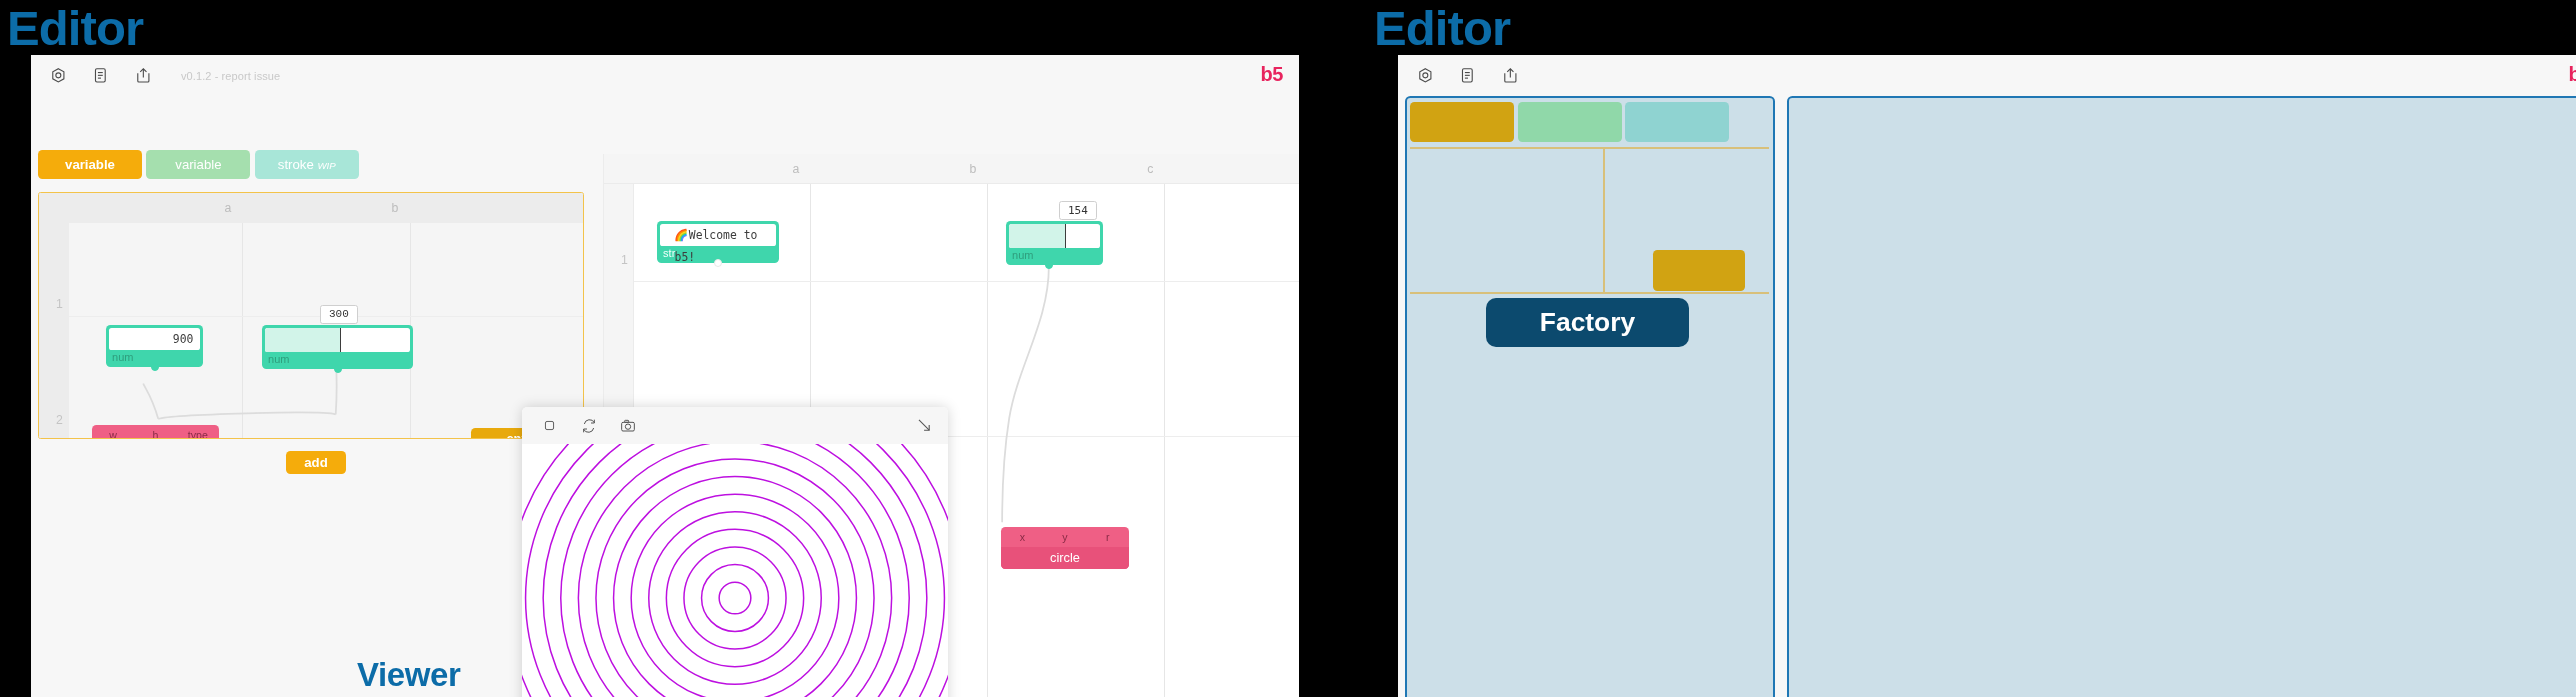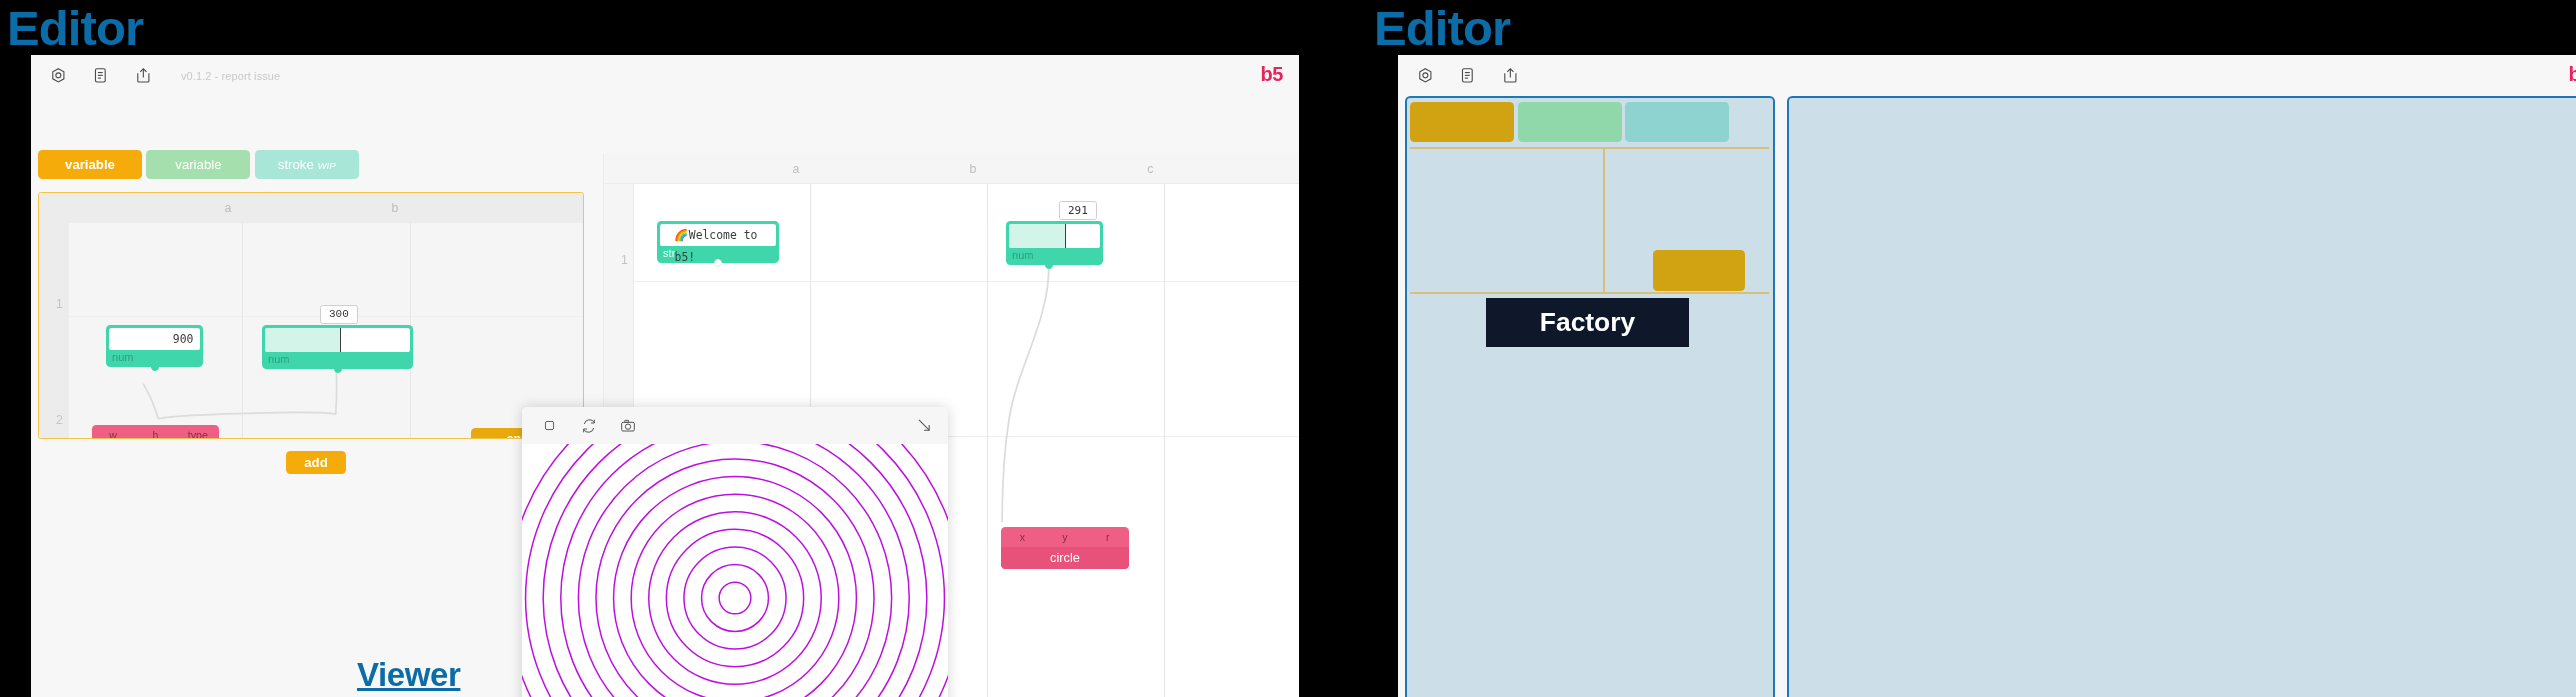--- a/index.html
+++ b/index.html
@@ -155,32 +155,32 @@
     overflow:hidden;
   }
   #viewer .vbar { height:37px; background:#f6f6f6; display:flex; align-items:center; padding-left:16px; position:relative; }
   #viewer .vbar .vicon { width:23px; height:23px; margin-right:16px; display:flex; align-items:center; justify-content:center; cursor:pointer; }
   #viewer .vbar svg { stroke:#555; fill:none; stroke-width:1.5; }
   #viewer .resize { position:absolute; right:14px; top:9.7px; width:17.6px; height:17.6px; cursor:nwse-resize; }
   #viewer .canvasarea { position:relative; height:308px; background:#fff; overflow:hidden; }
   #viewer .canvasarea svg { display:block; }
   .viewer-label {
     position:absolute; left:326px; top:601px;
-    font-size:33px; font-weight:bold; color:#0c6ca8; letter-spacing:-0.4px;text-decoration:underline;
+    font-size:33px; font-weight:bold; color:#0c6ca8; letter-spacing:-0.4px;
   }
 
   
   .hl-box {
     position:absolute; border:2.6px solid #1f77b4; border-radius:5.3px;
     background:#ccdfe8;
   }
   .hl-chip { position:absolute; border-radius:4.4px; }
   .hl-line { position:absolute; background:#d8c07a; }
   .hl-label {
-    position:absolute; background:#0f172a; color:#fff; border-radius:0;
+    position:absolute; background:#0c4a6e; color:#fff; border-radius:10px;
     font-size:26.4px; font-weight:600; text-align:center; line-height:49px;
   }
 </style>
 </head>
 <body>
 
 <div class="stage">
 
   <div class="panel" id="panel-left">
     <div class="panel-title">Editor</div>
@@ -303,21 +303,21 @@
         </div>
 
         <div class="node n-val" style="left:402px; top:67px; width:97px;">
           <div class="sliderfield">
             <div class="fillbar" style="width:61%;"></div>
             <div class="knob" style="left:61%;"></div>
           </div>
           <div class="label">num</div>
           <div class="port filled" style="left:44%; margin-left:-4px; bottom:-3.5px;"></div>
         </div>
-        <div class="bubble" style="left:455px; top:47px;">291</div>
+        <div class="bubble" style="left:455px; top:47px;">154</div>
 
         <div class="node n-flag" style="left:67px; top:264px; width:92px;">
           <div class="tag">nf</div>
           <div class="name">no fill</div>
         </div>
         <div class="port" style="position:absolute;left:109px;top:261px;"></div>
 
         <div class="node n-color" style="left:244px; top:260px; width:92px; height:53px;">
           <div class="inner">
             <b>stroke</b>

